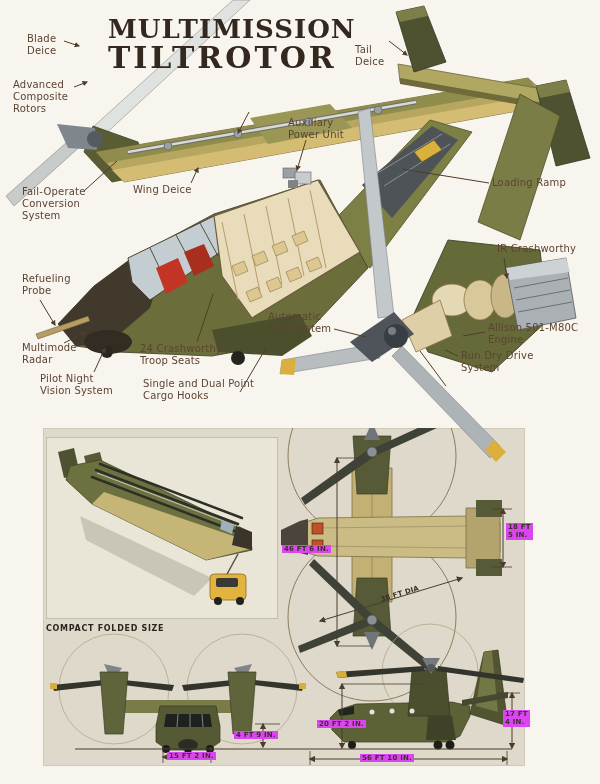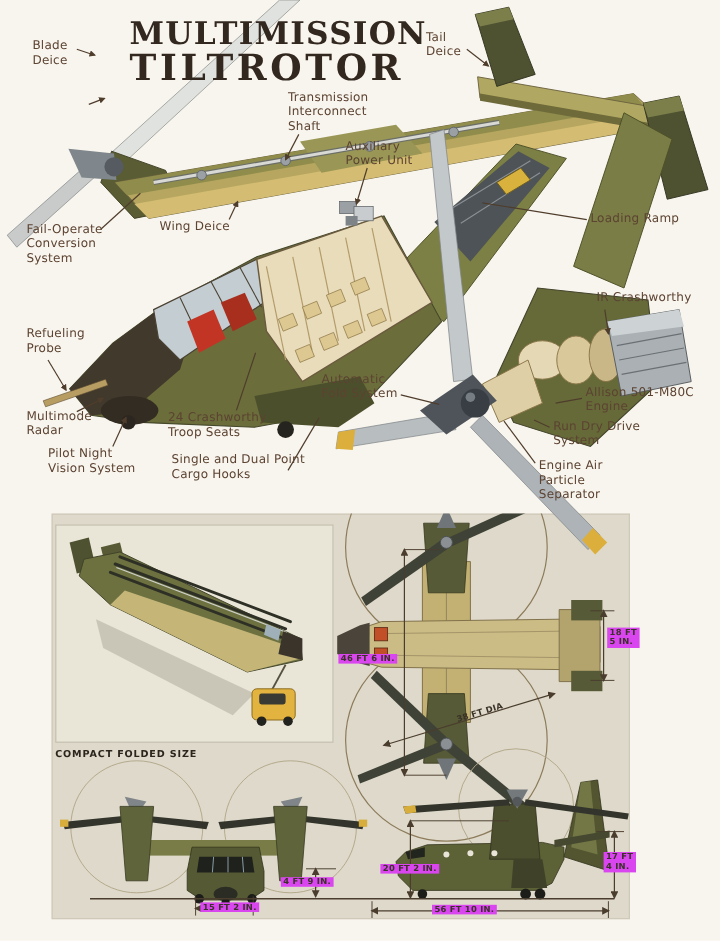--- a/index.html
+++ b/index.html
@@ -17,21 +17,21 @@
   .callout{position:absolute;font-size:10px;line-height:1.18;color:#5c4332;
            white-space:pre-line;letter-spacing:.2px;z-index:5}
   .dim{position:absolute;font-size:7px;font-weight:bold;line-height:1.2;color:#3a3127;
        background:#d946ef;padding:0 2px;white-space:pre-line;letter-spacing:.2px;z-index:5}
   .dim.rot{transform:rotate(-17deg);background:transparent}
   .caption{position:absolute;left:46px;top:624px;width:232px;text-align:left;
            font-size:8px;font-weight:bold;letter-spacing:.7px;color:#2b251e;z-index:5}
   #co-0{left:27px;top:33px}   #co-1{left:13px;top:79px}   #co-2{left:22px;top:186px}
   #co-3{left:22px;top:273px}  #co-4{left:22px;top:342px}  #co-5{left:40px;top:373px}
   #co-6{left:133px;top:184px} #co-7{left:240px;top:76px}  #co-8{left:288px;top:117px}
-  #co-9{left:355px;top:26px}  #co-10{left:492px;top:177px}#co-11{left:497px;top:243px}
+  #co-9{left:355px;top:44px}  #co-10{left:492px;top:177px}#co-11{left:497px;top:243px}
   #co-12{left:488px;top:322px}#co-13{left:461px;top:350px}#co-14{left:449px;top:383px}
   #co-15{left:268px;top:311px}#co-16{left:140px;top:343px}#co-17{left:143px;top:378px}
   #dm-rotor-span{left:282px;top:545px}
   #dm-tail-span{left:506px;top:523px}
   #dm-rotor-dia{left:378px;top:590px}
   #dm-hub-height{left:317px;top:720px}
   #dm-tail-height{left:503px;top:710px}
   #dm-gear-track{left:167px;top:752px}
   #dm-clearance{left:234px;top:731px}
   #dm-length{left:360px;top:754px}
@@ -299,46 +299,43 @@
     </g>
   </svg>
 
   <div class="title">
     <div class="t1">MULTIMISSION</div>
     <div class="t2">TILTROTOR</div>
   </div>
 
   <div class="callout" id="co-0">Blade
 Deice</div>
+  <div class="callout" id="co-1">Advanced
+Composite
+Rotors</div>
   <div class="callout" id="co-2">Fail-Operate
 Conversion
 System</div>
   <div class="callout" id="co-3">Refueling
 Probe</div>
   <div class="callout" id="co-4">Multimode
 Radar</div>
   <div class="callout" id="co-5">Pilot Night
 Vision System</div>
   <div class="callout" id="co-6">Wing Deice</div>
-  <div class="callout" id="co-7">Transmission
-Interconnect
-Shaft</div>
   <div class="callout" id="co-8">Auxiliary
 Power Unit</div>
   <div class="callout" id="co-9">Tail
 Deice</div>
   <div class="callout" id="co-10">Loading Ramp</div>
   <div class="callout" id="co-11">IR Crashworthy</div>
   <div class="callout" id="co-12">Allison 501-M80C
 Engine</div>
   <div class="callout" id="co-13">Run Dry Drive
 System</div>
-  <div class="callout" id="co-14">Engine Air
-Particle
-Separator</div>
   <div class="callout" id="co-15">Automatic
 Fold System</div>
   <div class="callout" id="co-16">24 Crashworthy
 Troop Seats</div>
   <div class="callout" id="co-17">Single and Dual Point
 Cargo Hooks</div>
 
   <div class="caption">COMPACT FOLDED SIZE</div>
 
   <div class="dim" id="dm-rotor-span">46 FT 6 IN.</div>

